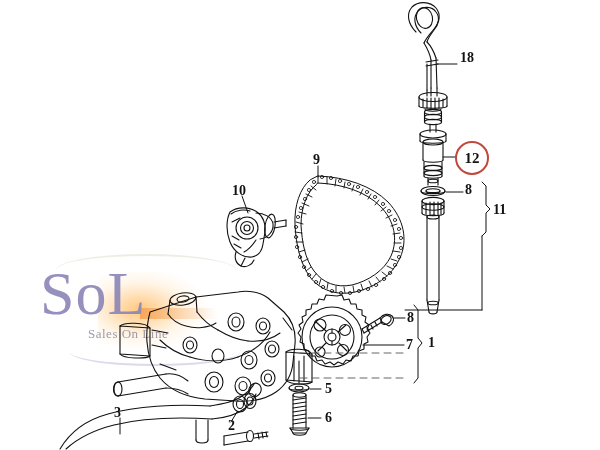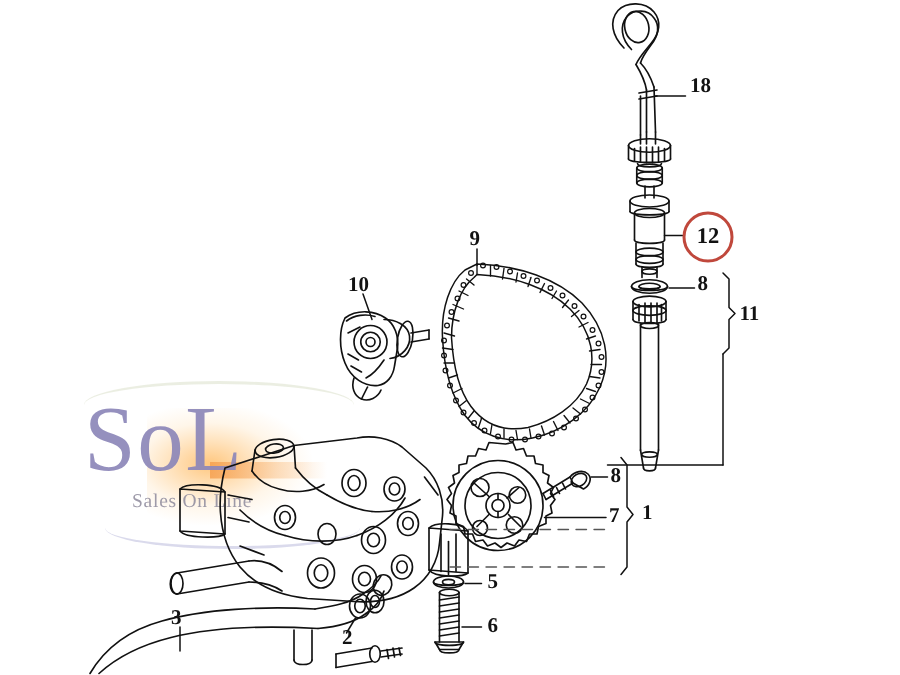--- a/index.html
+++ b/index.html
@@ -52,21 +52,21 @@
     top: 46px;
     width: 78px;
     height: 11px;
     background: linear-gradient(to right,
                 rgba(245,160,80,0.85) 0%,
                 rgba(250,195,140,0.55) 55%,
                 rgba(255,255,255,0) 100%);
   }
   #watermark .sol {
     position: absolute;
-    left: 16px;
+    left: 0px;
     top: 0px;
     font-family: "Liberation Serif", serif;
     font-size: 62px;
     letter-spacing: 1px;
     color: #8d87b9;
     opacity: 0.92;
     line-height: 62px;
   }
   #watermark .tagline {
     position: absolute;

